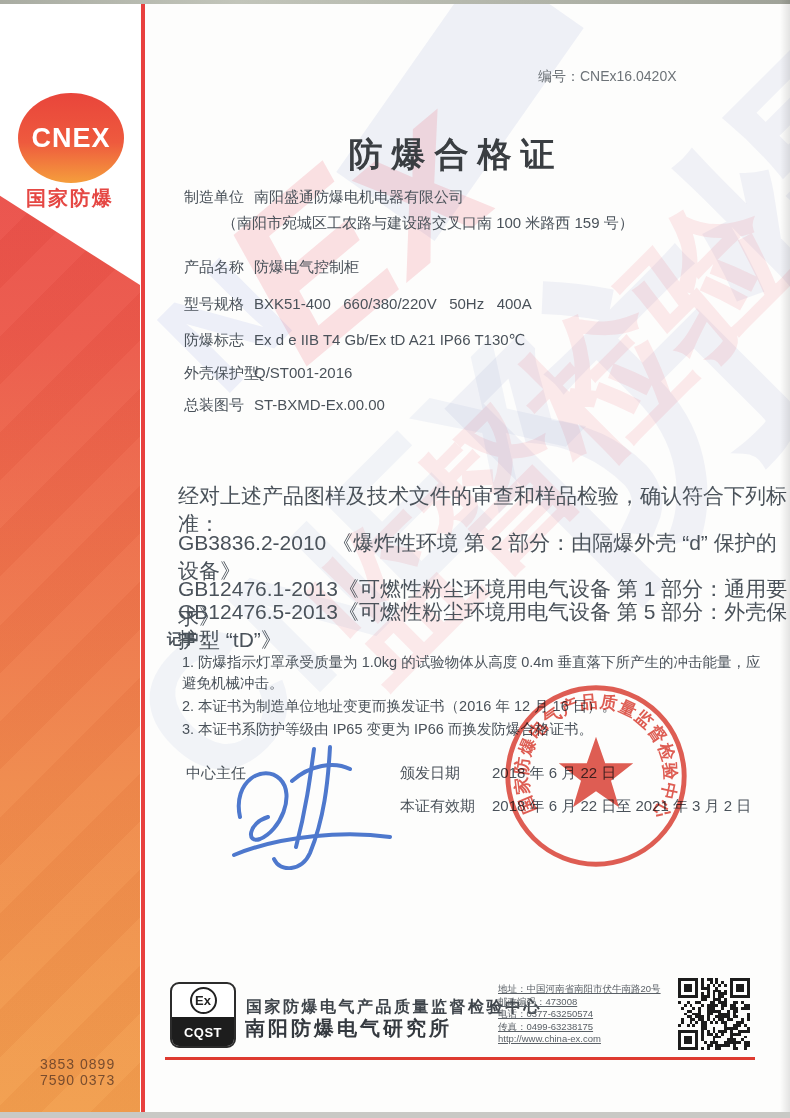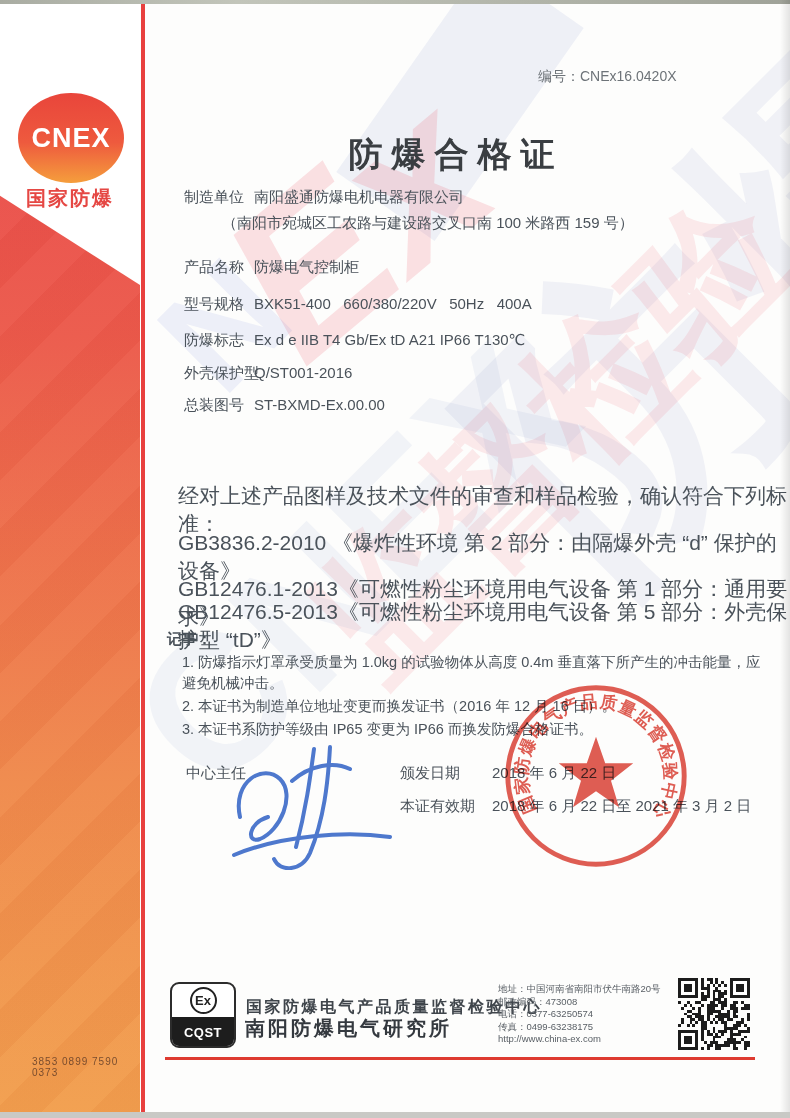--- a/index.html
+++ b/index.html
@@ -23,21 +23,21 @@
         clip-path:polygon(0 17.5%,100% 25.5%,100% 100%,0 100%);}
   .cnex-oval{position:absolute;left:18px;top:93px;width:106px;height:90px;border-radius:50%;
         background:linear-gradient(180deg,#e9453b 0%,#ee5a3e 55%,#f59e3c 100%);
         display:flex;align-items:center;justify-content:center;}
   .cnex-oval span{color:#fff;font-weight:bold;font-size:27px;letter-spacing:1px;}
   .cnex-caption{position:absolute;left:0;top:185px;width:140px;text-align:center;
         color:#e54743;font-size:20px;font-weight:bold;letter-spacing:2px;}
   .sidebar-vert{position:absolute;left:4px;bottom:-28px;transform-origin:0 100%;
         transform:rotate(-90deg);white-space:nowrap;font-weight:bold;font-size:152px;
         letter-spacing:14px;color:rgba(252,228,185,.78);line-height:1;}
-  .sidebar-serial{position:absolute;left:32px;top:1056px;font-size:10px;color:rgba(80,50,35,.75);
+  .sidebar-serial{position:absolute;left:40px;top:1056px;font-size:14px;color:rgba(80,50,35,.75);
         letter-spacing:1px;}
   .rule-red{position:absolute;left:141px;top:0;width:4px;height:1118px;background:#e8403e;}
 
   
   .wm{position:absolute;pointer-events:none;font-weight:bold;line-height:1;white-space:nowrap;}
   .wm-lav1{left:440px;top:150px;font-size:300px;color:rgba(125,140,200,.10);transform:rotate(-45deg);}
   .wm-lav2{left:90px;top:470px;font-size:190px;color:rgba(125,140,200,.09);transform:rotate(-45deg);}
   .wm-pink1{left:225px;top:120px;font-size:215px;font-style:italic;color:rgba(233,62,82,.15);transform:rotate(-40deg);}
   .wm-pink2{left:250px;top:360px;font-size:150px;color:rgba(233,62,82,.10);transform:rotate(-45deg);}
   .wm-blue1{left:170px;top:250px;font-size:150px;color:rgba(95,115,215,.10);transform:rotate(-45deg);}
@@ -62,21 +62,21 @@
   
   .cqst-logo{left:170px;top:982px;width:66px;height:66px;border:2px solid #2c2c2c;border-radius:9px;
         overflow:hidden;background:#fff;}
   .cqst-top{height:33px;display:flex;align-items:center;justify-content:center;}
   .cqst-ex{width:27px;height:27px;border:2.5px solid #222;border-radius:50%;display:flex;
         align-items:center;justify-content:center;font-weight:bold;font-size:13px;color:#222;}
   .cqst-bottom{height:31px;background:#1d1d1d;color:#fff;display:flex;align-items:center;
         justify-content:center;font-weight:bold;font-size:13px;letter-spacing:.5px;}
   .center-name{left:246px;top:997px;font-size:16px;color:#3f454b;letter-spacing:2.5px;font-weight:bold;}
   .institute-name{left:245px;top:1015px;font-size:20px;color:#34393f;letter-spacing:3px;font-weight:bold;}
-  .contact{left:498px;top:983px;font-size:9.5px;line-height:12.5px;color:#5a6066;}
+  .contact{left:498px;top:983px;font-size:9.5px;line-height:12.5px;color:#5a6066;text-decoration:underline;}
   .qr{left:678px;top:978px;width:72px;height:72px;}
   .footer-rule{left:165px;top:1057px;width:590px;height:2.5px;background:#de3a30;}
   .fine-print{left:165px;top:1070px;width:595px;font-size:8.8px;color:#7c8187;letter-spacing:.2px;}
 </style>
 </head>
 <body>
 
 <div class="page">
 
   <div class="wm-band"></div>

